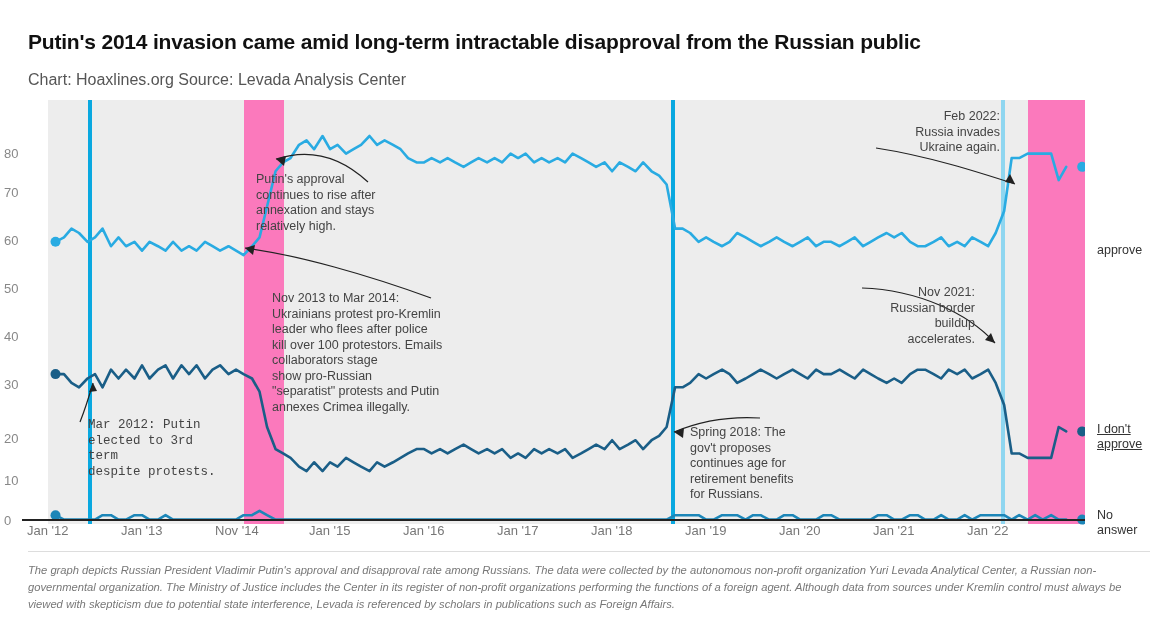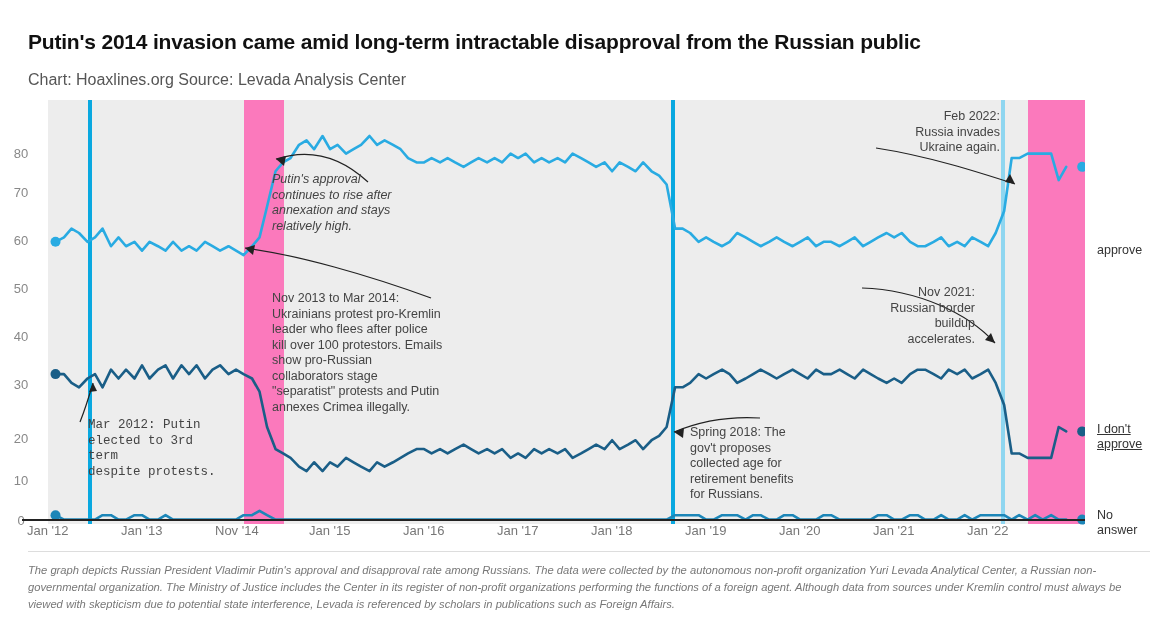--- a/index.html
+++ b/index.html
@@ -14,21 +14,21 @@
   }
   #subtitle{
     position:absolute;left:28px;top:71px;width:1000px;
     font-size:16px;color:#555555;
   }
   #chart-area{
     position:absolute;left:0px;top:95px;width:1175px;height:445px;
   }
   #plot{position:absolute;left:48px;top:5px;width:1037px;height:428px;}
   .ylabel{
-    position:absolute;font-size:13px;color:#888888;text-align:center;
+    position:absolute;font-size:13px;color:#888888;text-align:left;
     width:34px;left:4px;
   }
   .xlabel{
     position:absolute;font-size:13px;color:#777777;
     width:90px;top:428px;
   }
   #x-axis-line{
     position:absolute;left:22px;top:424px;width:1063px;height:2px;background:#222222;
   }
   .annot{
@@ -118,42 +118,42 @@
   <div class="xlabel" style="left:779px">Jan '20</div>
   <div class="xlabel" style="left:873px">Jan '21</div>
   <div class="xlabel" style="left:967px">Jan '22</div>
 
   <div class="annot" style="left:88px;top:323px;width:135px;font-family:Liberation Mono, monospace;">
     <div>Mar 2012: Putin</div>
     <div>elected to 3rd term</div>
     <div>despite protests.</div>
   </div>
 
-  <div class="annot" style="left:272px;top:77px;width:160px;font-style:italic;">
+  <div class="annot" style="left:256px;top:77px;width:160px;">
     <div>Putin's approval</div>
     <div>continues to rise after</div>
     <div>annexation and stays</div>
     <div>relatively high.</div>
   </div>
 
   <div class="annot" style="left:272px;top:196px;width:190px;">
     <div>Nov 2013 to Mar 2014:</div>
     <div>Ukrainians protest pro-Kremlin</div>
     <div>leader who flees after police</div>
     <div>kill over 100 protestors. Emails</div>
+    <div>collaborators stage</div>
     <div>show pro-Russian</div>
-    <div>collaborators stage</div>
     <div>"separatist" protests and Putin</div>
     <div>annexes Crimea illegally.</div>
   </div>
 
   <div class="annot" style="left:690px;top:330px;width:150px;">
     <div>Spring 2018: The</div>
     <div>gov't proposes</div>
-    <div>collected age for</div>
+    <div>continues age for</div>
     <div>retirement benefits</div>
     <div>for Russians.</div>
   </div>
 
   <div class="annot right" style="left:845px;top:190px;width:130px;">
     <div>Nov 2021:</div>
     <div>Russian border</div>
     <div>buildup</div>
     <div>accelerates.</div>
   </div>

